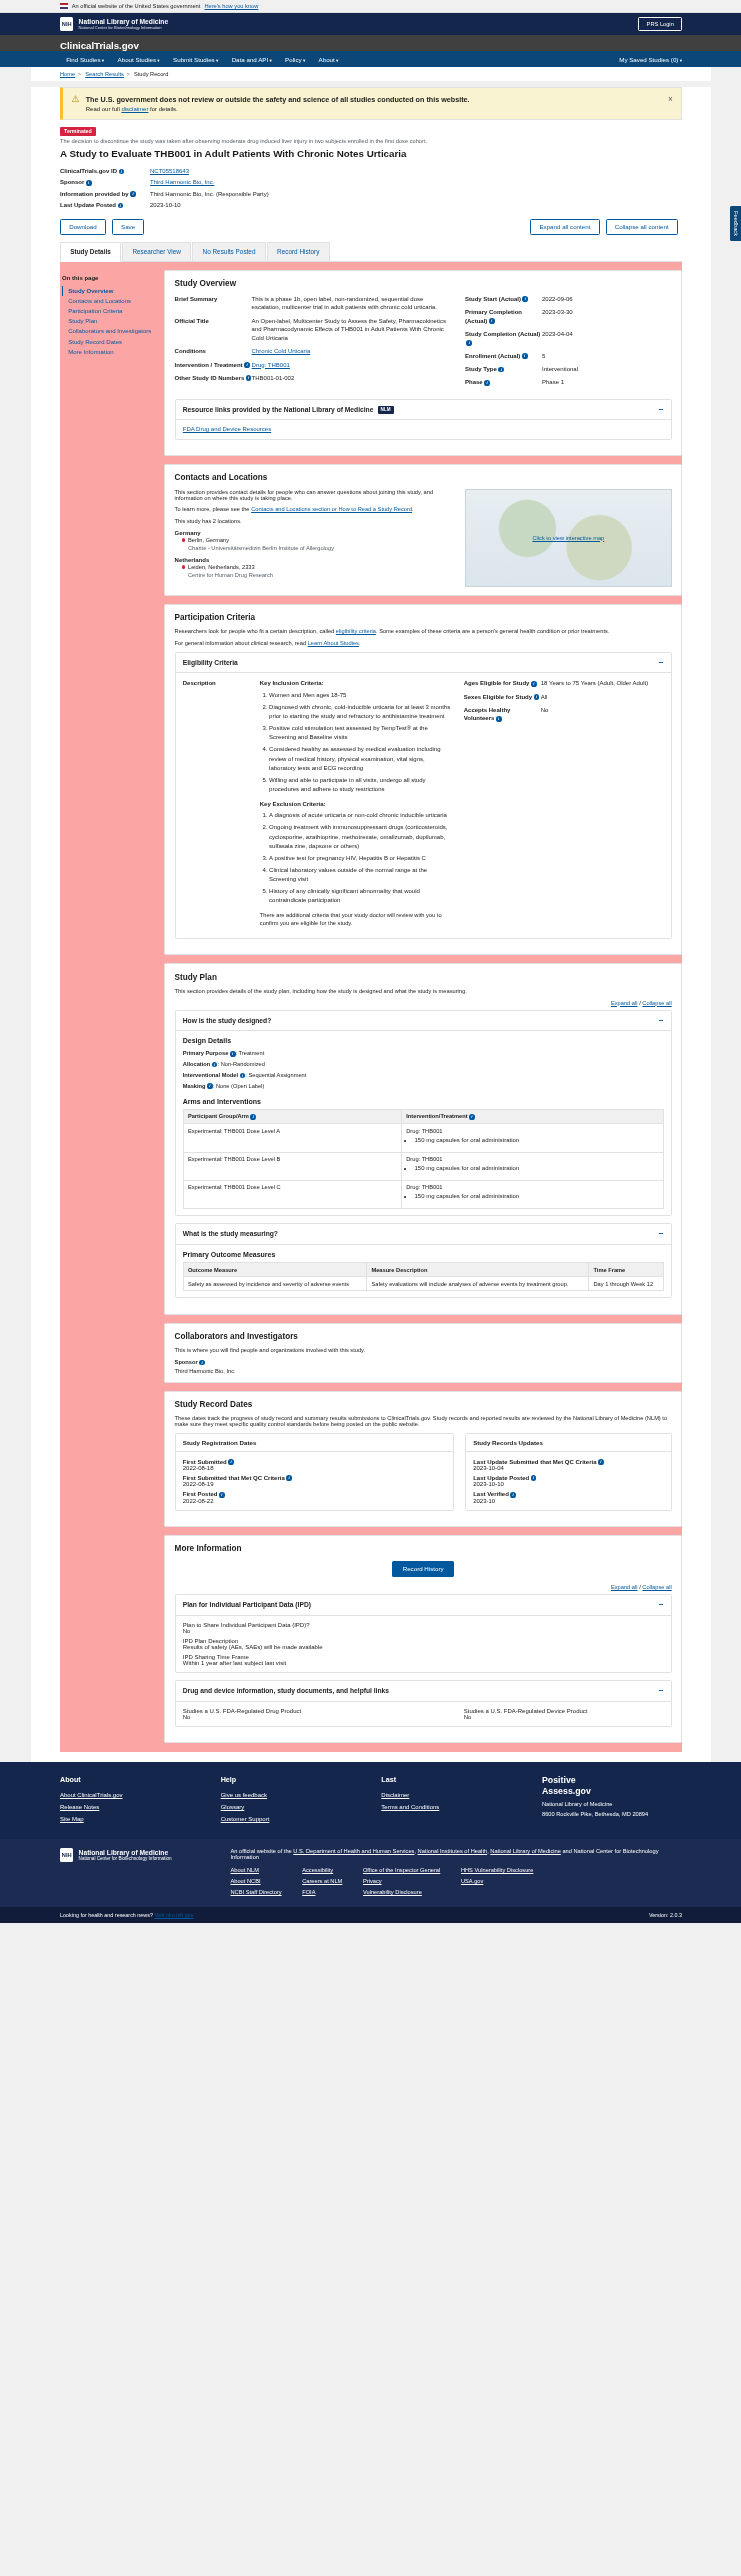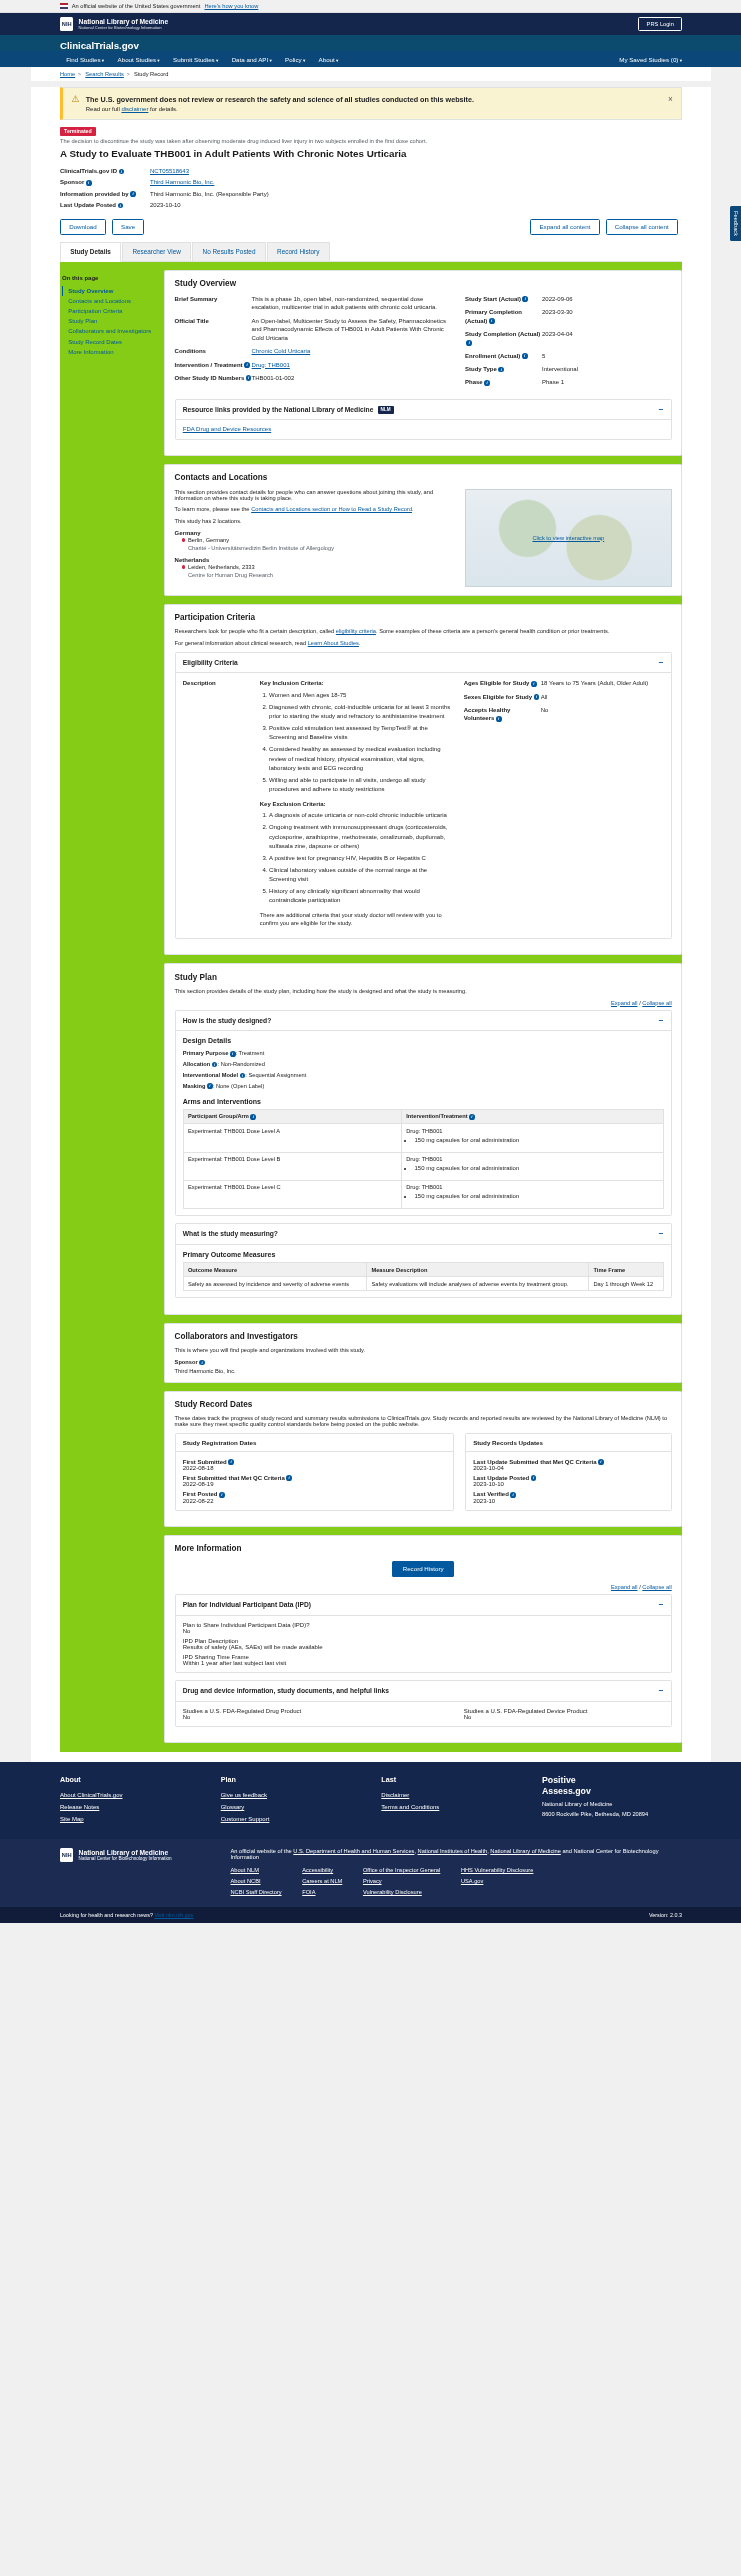--- a/index.html
+++ b/index.html
@@ -25,21 +25,21 @@
   .nlm-logo {
     width:13.4px;height:13.4px;border-radius:1.5px;background:#fff;color:#14264c;
     font-weight:bold;font-size:5.7px;display:flex;align-items:center;justify-content:center;
   }
   .nlm-title { font-size:6.7px; font-weight:bold; line-height:1.15;}
   .nlm-sub { font-size:4.1px; font-weight:normal; opacity:.85;}
   .pro-login {
     border:0.5px solid #fff; color:#fff; border-radius:1.5px; font-size:5.7px;
     padding:2.6px 7.2px; background:transparent; cursor:pointer;
   }
-  .ct-bar { background:#0c4a6e; color:#fff; padding:5.2px 0 0 0;}
+  .ct-bar { background:#404040; color:#fff; padding:5.2px 0 0 0;}
   .ct-bar .inner { max-width:680px; margin:0 auto; padding:0 29px;}
   .ct-logo { font-size:9.8px; font-weight:bold; letter-spacing:-0.1px;}
   .ct-nav { background:#0b4778; }
   .ct-nav .inner { max-width:680px; margin:0 auto; padding:0 29px; display:flex; align-items:center; justify-content:space-between;}
   .ct-menu { display:flex; gap:1px; }
   .ct-menu-item { color:#fff; font-size:6.2px; padding:4.6px 6.2px; cursor:pointer; }
   .ct-menu-item:after { content:" \25BE"; font-size:4.6px; }
   .ct-right { color:#fff; font-size:6.2px; padding:4.6px 0; }
   .ct-right:after { content:" \25BE"; font-size:4.6px; }
   .crumbs { max-width:680px; margin:0 auto; padding:4.1px 29px; font-size:5.7px; color:#1b1b1b; background:#fff;}
@@ -65,21 +65,21 @@
     background:#00589f; color:#fff; font-size:4.1px; line-height:5.7px; text-align:center;
     vertical-align:middle; margin-left:1.5px; font-weight:bold; font-style:italic; cursor:pointer;
   }
   .btn-row { display:flex; justify-content:space-between; align-items:center; margin:7.2px 0 0;}
   .btn { border:0.5px solid #00589f; color:#00589f; background:#fff; border-radius:1.5px;
     font-size:6.2px; padding:3.6px 8.2px; cursor:pointer; margin-right:4.1px;}
   .tabs { display:flex; gap:1px; border-bottom:0.5px solid #dfe1e2; margin-top:7.2px;}
   .tab { padding:5.2px 9.3px; font-size:6.4px; background:#f0f0f0; border:0.5px solid #dfe1e2;
     border-bottom:none; color:#00589f; cursor:pointer; }
   .tab.active { background:#fff; font-weight:bold; color:#1b1b1b; border-bottom:0.5px solid #fff; margin-bottom:-0.5px;}
-  .content-wrap { display:flex; gap:11.3px; background:#84cc16; padding:8.2px 0 0;}
+  .content-wrap { display:flex; gap:11.3px; background:#fca5a5; padding:8.2px 0 0;}
   .toc { width:93px; flex-shrink:0; font-size:6px; padding:5.2px 0 0 2.1px;}
   .toc .toc-title { font-weight:bold; margin-bottom:4.1px; font-size:6px;}
   .toc ul { list-style:none; margin:0; padding:0;}
   .toc li { padding:2.1px 0 2.1px 5.2px; border-left:1.5px solid transparent;}
   .toc li.active { border-left-color:#00589f; font-weight:bold;}
   .toc li a { color:#00589f; text-decoration:none; }
   .main { flex:1; }
   .card { background:#fff; border:0.5px solid #dfe1e2; border-radius:1.5px; padding:8.2px 9.3px; margin-bottom:8.2px;}
   h2.sec { font-size:8.2px; margin:0 0 6.2px; font-weight:bold;}
   h3.sub { font-size:7px; margin:0 0 4.1px; font-weight:bold;}
@@ -187,21 +187,21 @@
   <a>Home</a><span class="sep">&gt;</span>
   <a>Search Results</a><span class="sep">&gt;</span>
   <span>Study Record</span>
 </div>
 
 <div class="page">
 
   <div class="alert">
     <div class="warn-ico">⚠</div>
     <div>
-      <div class="txt1">The U.S. government does not review or research the safety and science of all studies conducted on this website.</div>
+      <div class="txt1">The U.S. government does not review or outside the safety and science of all studies conducted on this website.</div>
       <div class="txt2">
         <span>Read our full</span>
         <a>disclaimer</a>
         <span>for details.</span>
       </div>
     </div>
     <div class="x">×</div>
   </div>
 
   <div class="recruit-note">
@@ -605,21 +605,21 @@
   <div class="inner">
     <div class="col">
       <h4>About</h4>
       <ul>
         <li><a>About ClinicalTrials.gov</a></li>
         <li><a>Release Notes</a></li>
         <li><a>Site Map</a></li>
       </ul>
     </div>
     <div class="col">
-      <h4>Plan</h4>
+      <h4>Help</h4>
       <ul>
         <li><a>Give us feedback</a></li>
         <li><a>Glossary</a></li>
         <li><a>Customer Support</a></li>
       </ul>
     </div>
     <div class="col">
       <h4>Last</h4>
       <ul>
         <li><a>Disclaimer</a></li>

